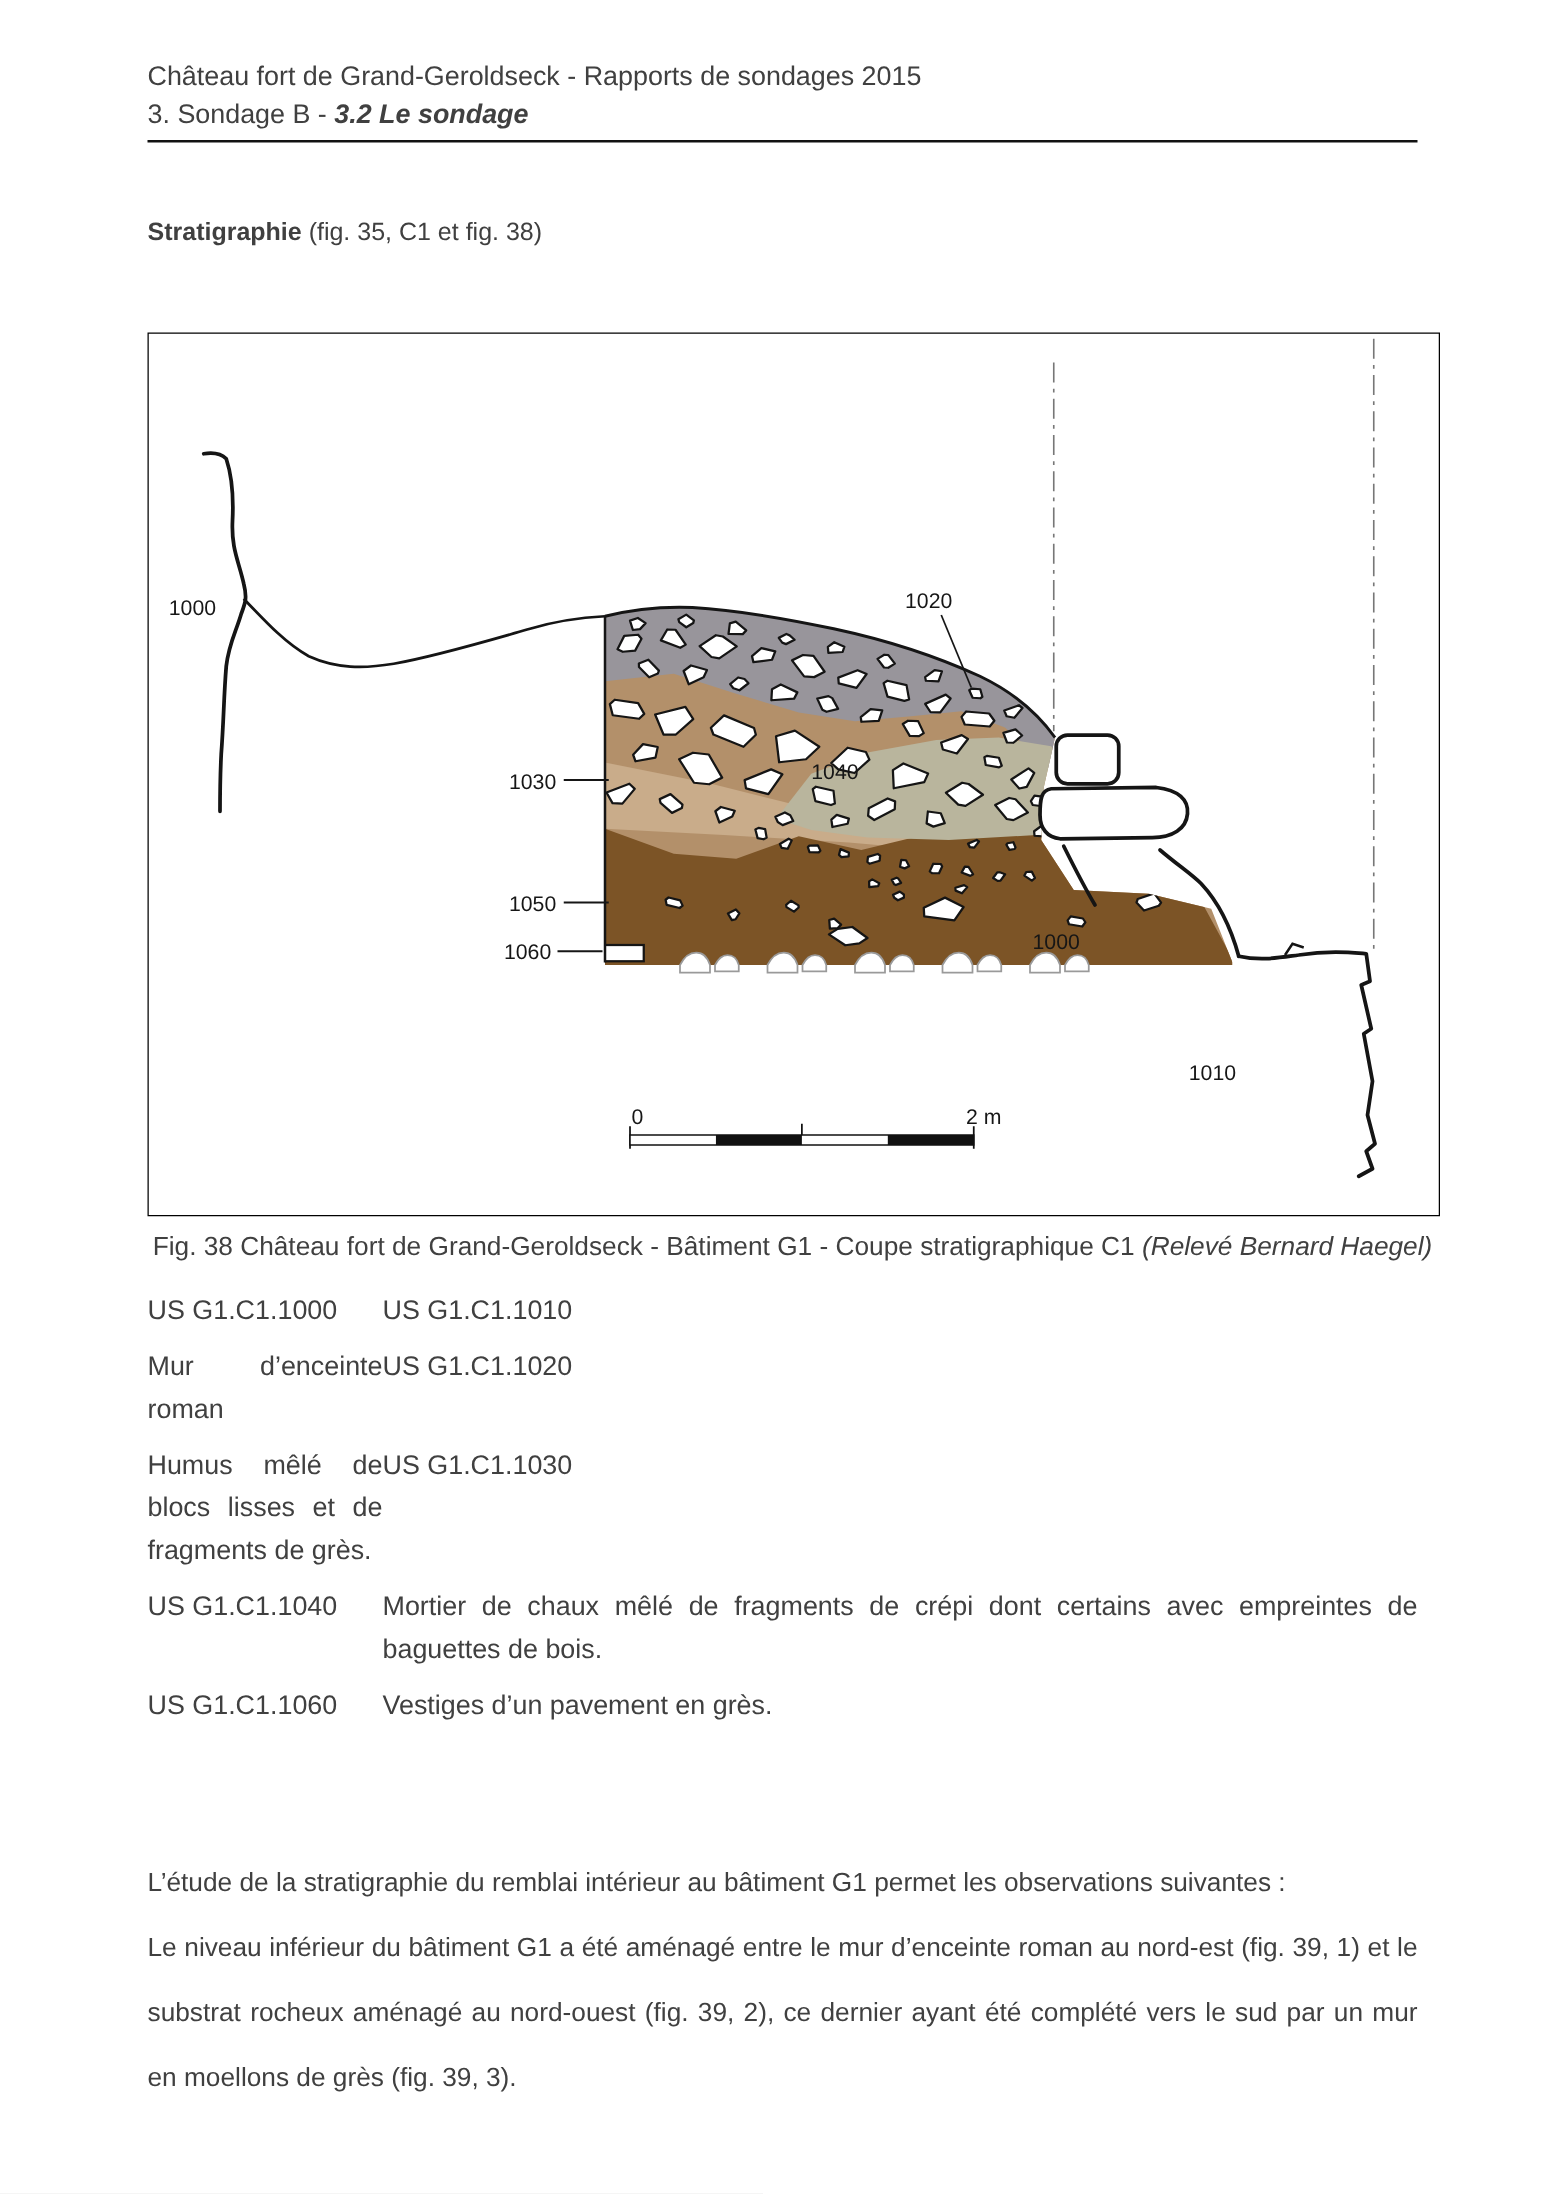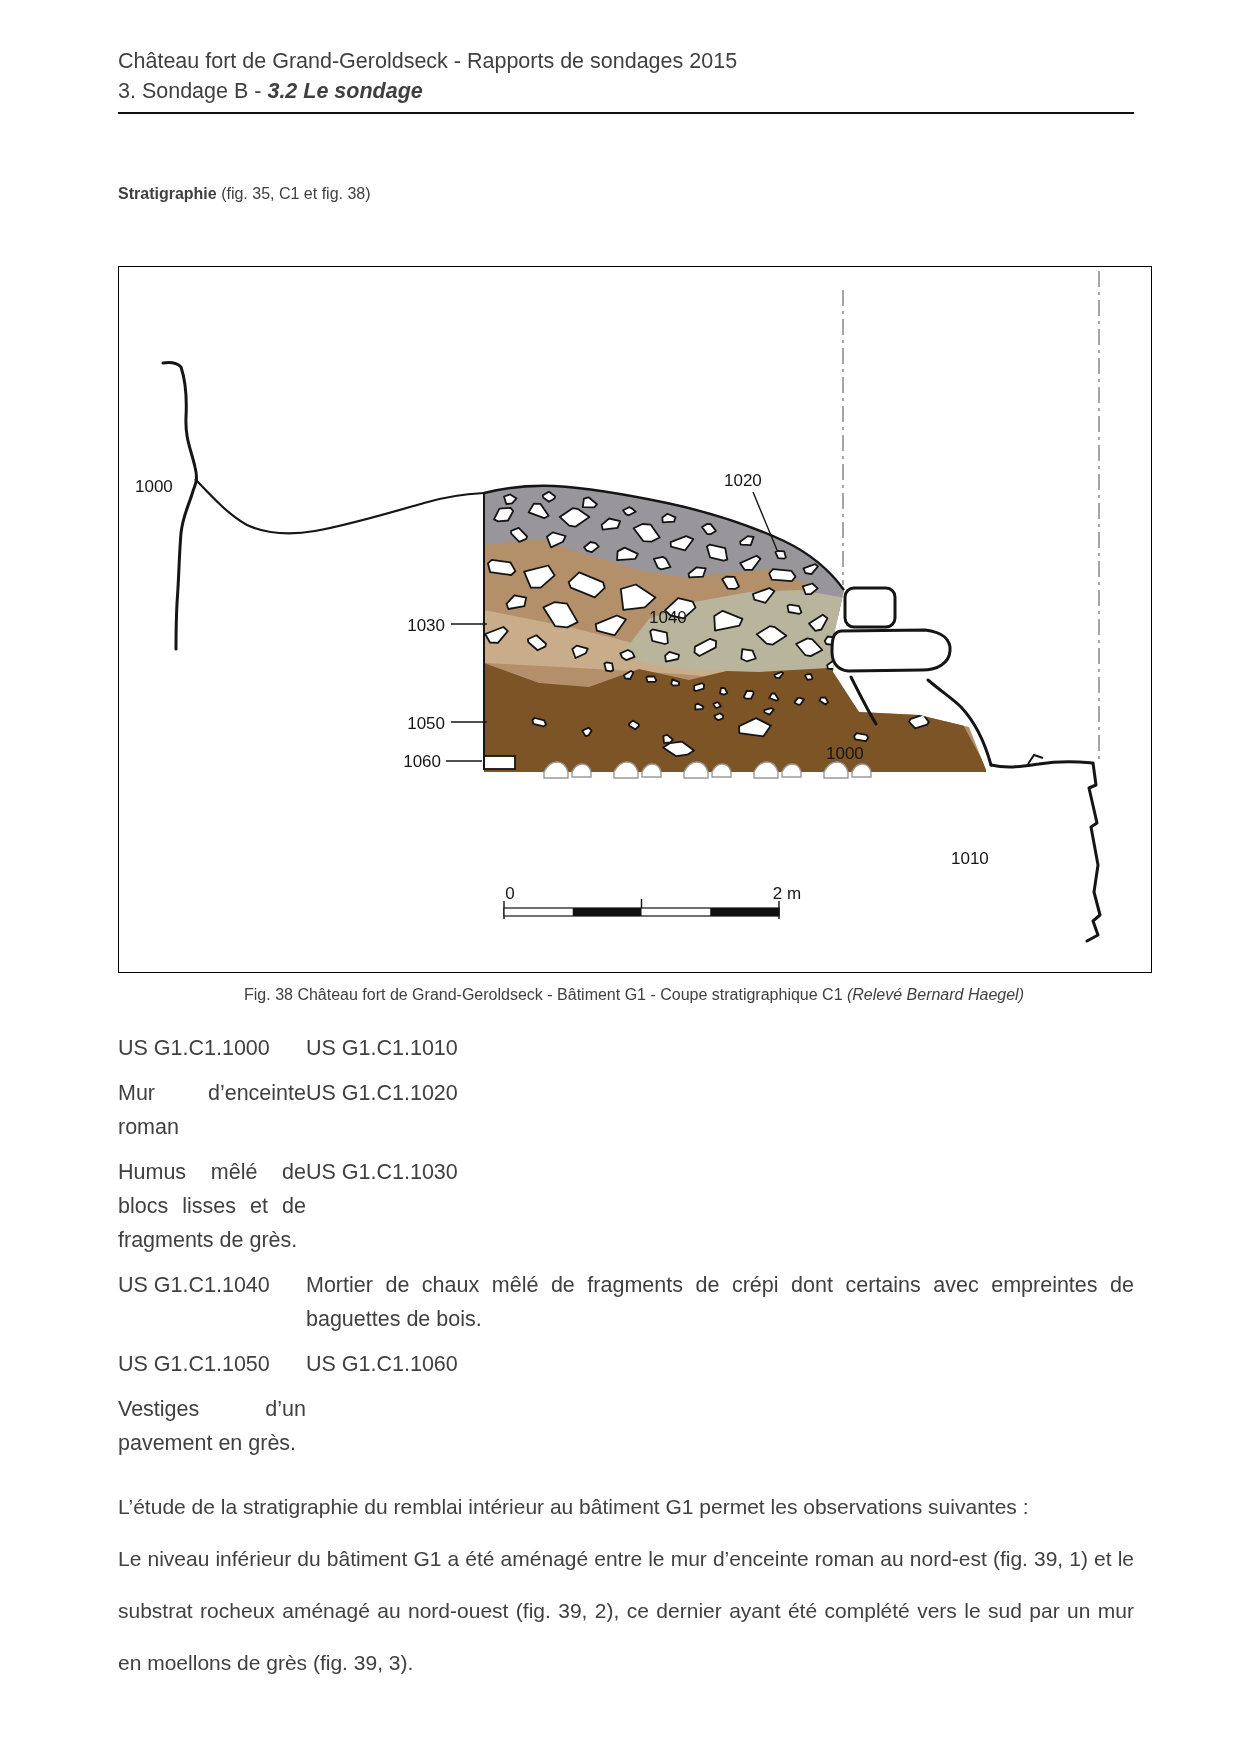--- a/index.html
+++ b/index.html
@@ -1,26 +1,26 @@
 <!DOCTYPE html>
 <html><head>
 <meta charset="utf-8">
 <style>
   html,body{margin:0;padding:0;background:#e8e8e8}
   .page{position:relative;width:1241px;height:1755px;margin:0 auto;background:#ffffff;
         font-family:"Liberation Sans",sans-serif;color:#404040;overflow:hidden}
   .header{position:absolute;left:118px;top:46px;width:1016px;font-size:21.5px;line-height:30px;
           border-bottom:2.5px solid #111;padding-bottom:6px}
   .bi{font-weight:bold;font-style:italic}
-  .heading{position:absolute;left:118px;top:185px;width:1016px;font-size:16px}
+  .heading{position:absolute;left:118px;top:175px;width:1016px;font-size:20px}
   .heading .hb{font-weight:bold}
   .fig-frame{position:absolute;left:118px;top:266px;width:1032px;height:705px;border:1.6px solid #000;background:#fff}
   .fig-frame svg{position:absolute;left:0;top:0;width:100%;height:100%}
   svg text{font-family:"Liberation Sans",sans-serif;font-size:17px;fill:#161616}
-  .caption{position:absolute;left:118px;top:986px;width:1032px;text-align:center;font-size:16px}
+  .caption{position:absolute;left:118px;top:986px;width:1032px;text-align:center;font-size:21px}
   .caption .cit{font-style:italic}
   .us-list{position:absolute;left:118px;top:1031px;width:1016px;display:grid;
            grid-template-columns:188px 1fr;row-gap:11px;font-size:21.5px;line-height:34px}
   .us-desc{text-align:justify}
   .paras{position:absolute;left:118px;top:1481px;width:1016px;font-size:21px;line-height:52px}
   .paras p{margin:0;text-align:justify}
   .paras p.first{text-align:left}
 </style>
 </head>
 <body>
@@ -192,21 +192,20 @@
 
   <div class="us-list">
     <div class="us-code">US G1.C1.1000</div>
     <div class="us-code">US G1.C1.1010</div>
     <div class="us-desc">Mur d’enceinte roman</div>
     <div class="us-code">US G1.C1.1020</div>
     <div class="us-desc">Humus mêlé de blocs lisses et de fragments de grès.</div>
     <div class="us-code">US G1.C1.1030</div>
     <div class="us-code">US G1.C1.1040</div>
     <div class="us-desc">Mortier de chaux mêlé de fragments de crépi dont certains avec empreintes de baguettes de bois.</div>
-    <div class="us-code">US G1.C1.1050</div>
     <div class="us-code">US G1.C1.1060</div>
     <div class="us-desc">Vestiges d’un pavement en grès.</div>
   </div>
 
   <div class="paras">
     <p class="first">L’étude de la stratigraphie du remblai intérieur au bâtiment G1 permet les observations suivantes :</p>
     <p>Le niveau inférieur du bâtiment G1 a été aménagé entre le mur d’enceinte roman au nord-est (fig. 39, 1) et le substrat rocheux aménagé au nord-ouest (fig. 39, 2), ce dernier ayant été complété vers le sud par un mur en moellons de grès (fig. 39, 3).</p>
   </div>
 
 </div>

